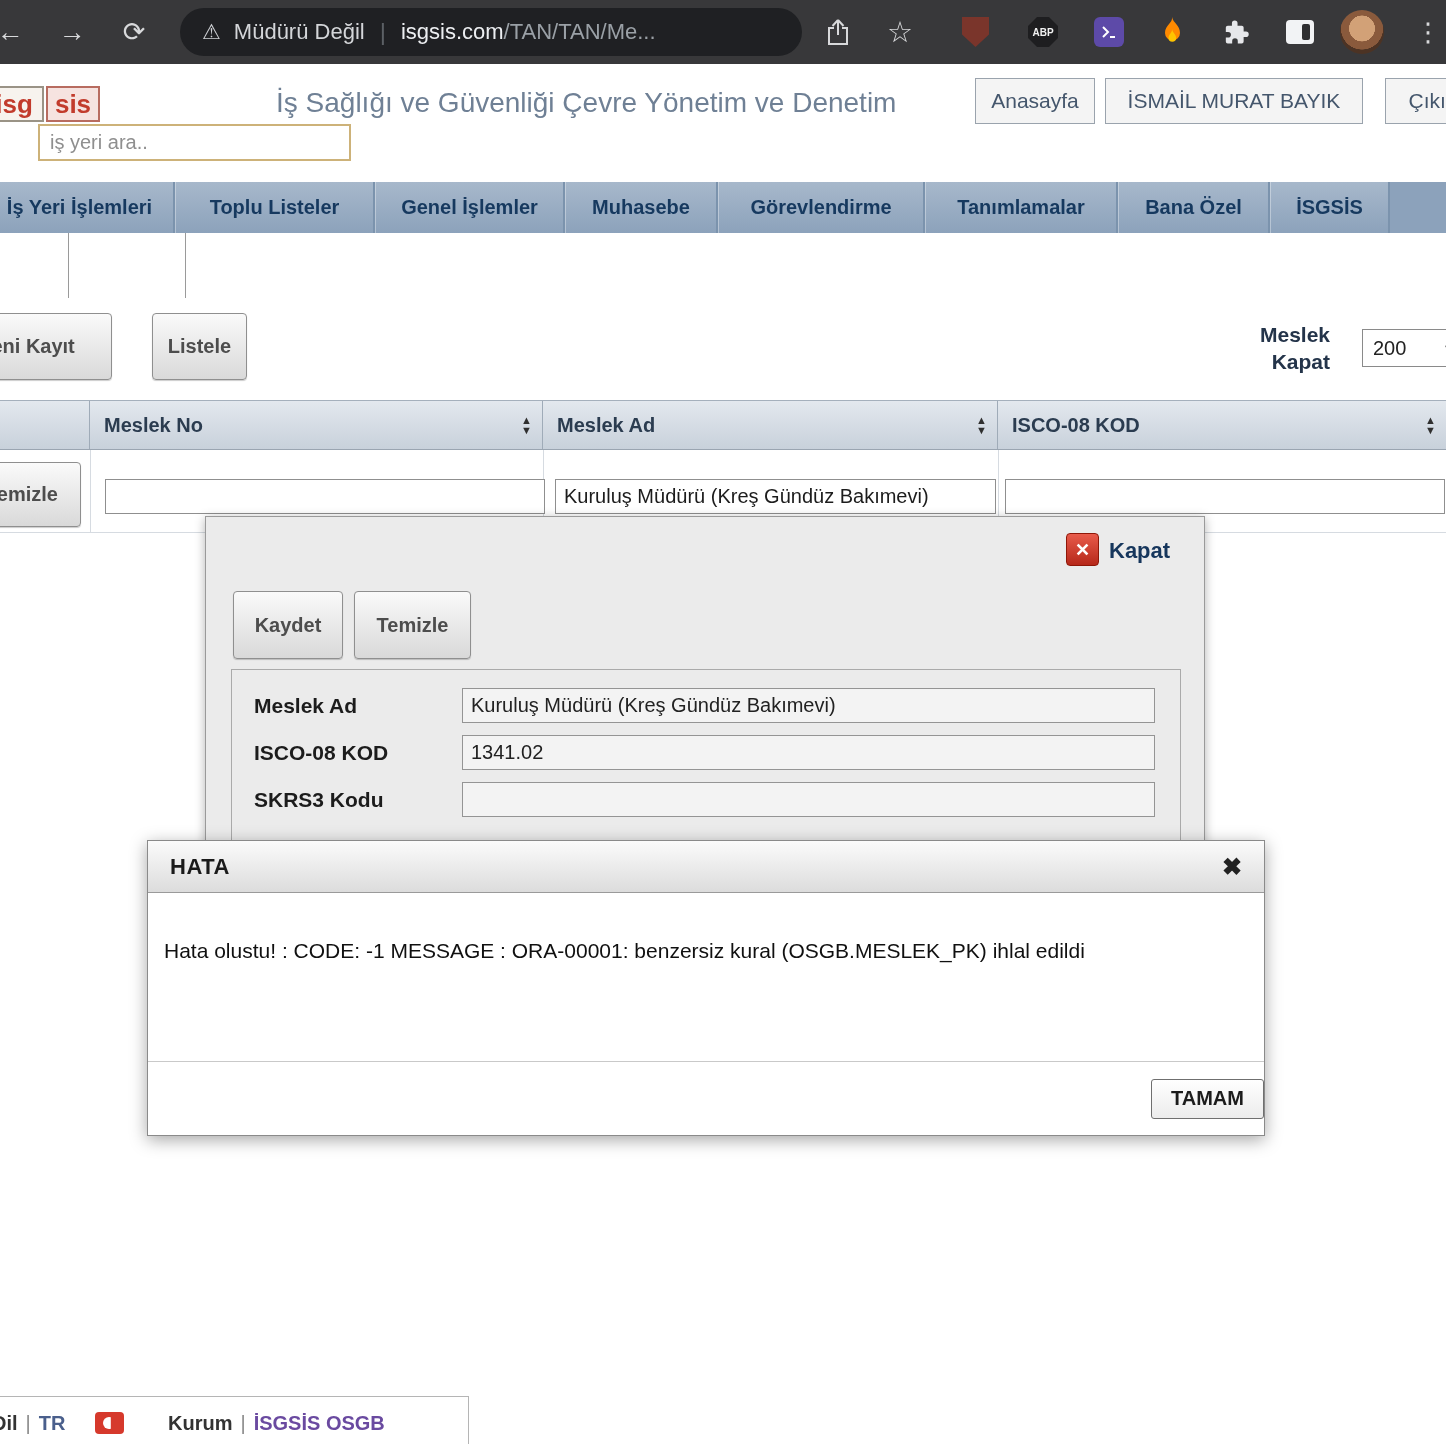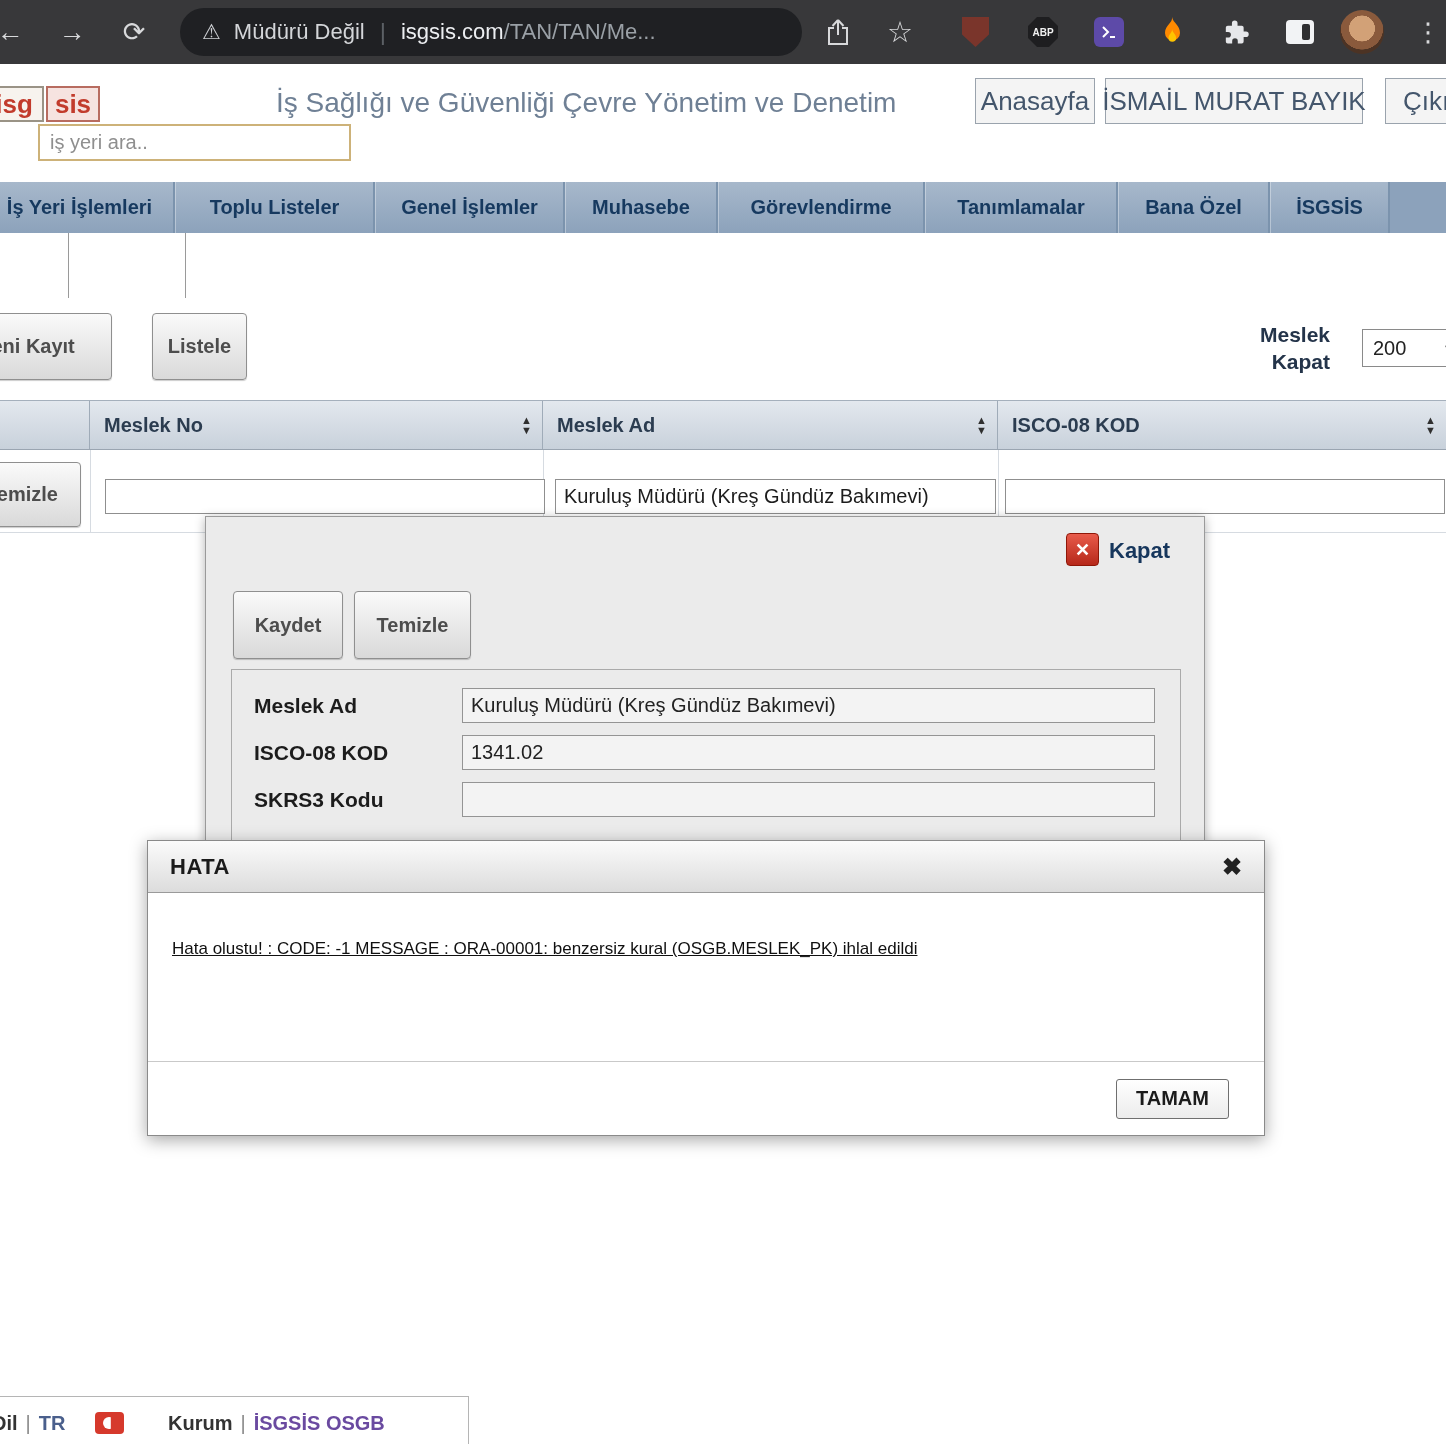--- a/index.html
+++ b/index.html
@@ -21,21 +21,21 @@
   .purplebox { width: 30px; height: 30px; border-radius: 6px; background: #5d4aa8; display: flex; align-items: center; justify-content: center; }
   .whiterect { width: 28px; height: 24px; background: #f2f3f5; border-radius: 4px; position: relative; }
   .whiterect span { position: absolute; right: 4px; top: 4px; bottom: 4px; width: 8px; background: #2f2f31; border-radius: 2px; }
   .avatar { width: 44px; height: 44px; border-radius: 50%; background: radial-gradient(circle at 50% 42%, #d2a177 0 38%, #8a5a3c 39% 62%, #4c3324 63% 100%); }
 
   
   .logo-box { position: absolute; top: 86px; height: 36px; display: flex; align-items: center; justify-content: center; font-weight: 700; font-size: 26px; }
   .logo-isg { left: -16px; width: 60px; background: #f7f3ee; border: 2px solid #9a9386; color: #c23b2c; }
   .logo-sis { left: 46px; width: 54px; background: #f6e3e0; border: 2px solid #b86c60; color: #c23b2c; }
   .page-title { position: absolute; left: 276px; top: 87px; font-size: 28px; color: #6f8095; white-space: nowrap; }
-  .hdr-btn { position: absolute; top: 78px; height: 46px; background: #f4f4f4; border: 1px solid #9aa3ad; color: #44566c; font-size: 26px; display: flex; align-items: center; justify-content: center; white-space: nowrap; }
+  .hdr-btn { position: absolute; top: 78px; height: 46px; background: #f4f4f4; border: 1px solid #9aa3ad; color: #44566c; font-size: 21px; display: flex; align-items: center; justify-content: center; white-space: nowrap; }
   .search-box { position: absolute; left: 38px; top: 124px; width: 313px; height: 37px; border: 2px solid #cdb279; background: #fff; font-size: 20px; color: #555; padding: 0 10px; font-family: "Liberation Sans", sans-serif; }
   .search-box::placeholder { color: #8f8f8f; }
 
   
   .nav-bar { position: absolute; left: 0; top: 182px; width: 100%; height: 51px; background: #8ca2bb; display: flex; overflow: hidden; }
   .nav-item { height: 100%; display: flex; align-items: center; justify-content: center; font-size: 20px; font-weight: 700; color: #16395f; background: linear-gradient(#a7b8cb, #8ca2bb); border-right: 2px solid #7b93ad; border-left: 1px solid rgba(255,255,255,.35); white-space: nowrap; cursor: default; }
   .nav-item:nth-child(1){ width: 190px; margin-left: -15px; }
   .nav-item:nth-child(2){ width: 200px; }
   .nav-item:nth-child(3){ width: 190px; }
   .nav-item:nth-child(4){ width: 153px; }
@@ -67,22 +67,22 @@
   .modal .kapat { position: absolute; left: 903px; top: 21px; font-size: 22px; font-weight: 700; color: #16365c; cursor: default; }
   .fieldset { position: absolute; left: 25px; top: 152px; width: 950px; height: 305px; border: 1px solid #aaa; }
   .frm-label { position: absolute; left: 22px; font-size: 21px; font-weight: 700; color: #1c1c1c; }
   .frm-input { position: absolute; left: 230px; width: 693px; height: 35px; border: 1px solid #949494; background: #f3f3f3; font-size: 20px; color: #222; padding: 0 8px; font-family: "Liberation Sans", sans-serif; }
 
   
   .err { position: absolute; left: 147px; top: 840px; width: 1118px; height: 296px; background: #fff; border: 1px solid #8a8a8a; box-shadow: 0 4px 16px rgba(0,0,0,.35); }
   .err-head { height: 52px; background: linear-gradient(#fbfbfb, #dcdcdc); border-bottom: 1px solid #9a9a9a; display: flex; align-items: center; padding: 0 22px; }
   .err-title { font-size: 22px; font-weight: 700; color: #1b1b1b; letter-spacing: .5px; }
   .err-close { margin-left: auto; font-size: 24px; font-weight: 700; color: #222; cursor: default; }
-  .err-body { height: 168px; padding: 46px 24px 0; font-size: 17px; color: #101010; text-decoration: underline; }
-  .err-foot { height: 74px; border-top: 1px solid #c9c9c9; display: flex; align-items: center; justify-content: flex-end; padding-right: 35px; }
+  .err-body { height: 168px; padding: 46px 16px 0; font-size: 21px; color: #101010; }
+  .err-foot { height: 74px; border-top: 1px solid #c9c9c9; display: flex; align-items: center; justify-content: flex-end; }
   .err-ok { width: 113px; height: 40px; background: linear-gradient(#ffffff, #ececec); border: 1px solid #6f6f6f; border-radius: 3px; font-size: 20px; font-weight: 700; color: #1c1c1c; display: flex; align-items: center; justify-content: center; cursor: default; }
 
   
   .foot-hline { position: absolute; left: 0; top: 1396px; width: 468px; height: 1px; background: #b5b5b5; }
   .foot-vline { position: absolute; left: 468px; top: 1396px; width: 1px; height: 48px; background: #b5b5b5; }
   .foot-text { position: absolute; top: 1412px; font-size: 20px; font-weight: 700; white-space: nowrap; }
   .foot-sep { color: #8a8a8a; font-weight: 400; padding: 0 8px; }
   .flag { position: absolute; left: 95px; top: 1412px; width: 29px; height: 22px; background: #d6392c; border-radius: 4px; }
   .flag span { position: absolute; left: 8px; top: 5px; width: 12px; height: 12px; border-radius: 50%; background: #fff; clip-path: polygon(0 0, 65% 0, 65% 100%, 0 100%); }
 </style>

